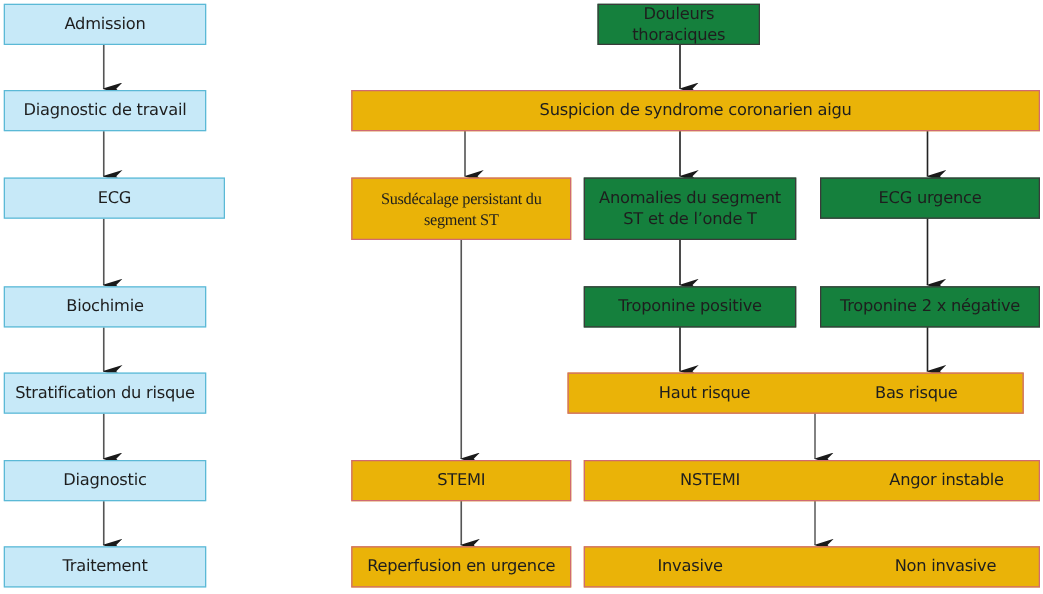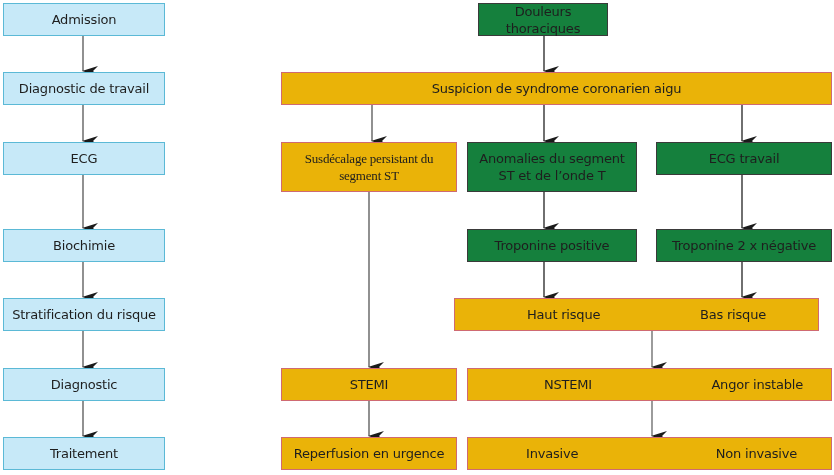--- a/index.html
+++ b/index.html
@@ -41,32 +41,32 @@
   <line x1="544" y1="261" x2="544" y2="297" stroke="#222" stroke-width="1.3" marker-end="url(#ah)"></line>
   <line x1="742" y1="261" x2="742" y2="297" stroke="#222" stroke-width="1.3" marker-end="url(#ah)"></line>
   <line x1="369" y1="191" x2="369" y2="367" stroke="#555" stroke-width="1.3" marker-end="url(#ah)"></line>
   <line x1="652" y1="330" x2="652" y2="367" stroke="#666" stroke-width="1.3" marker-end="url(#ah)"></line>
   <line x1="369" y1="400" x2="369" y2="436" stroke="#555" stroke-width="1.3" marker-end="url(#ah)"></line>
   <line x1="652" y1="400" x2="652" y2="436" stroke="#666" stroke-width="1.3" marker-end="url(#ah)"></line>
 </svg>
 
 <div class="box blue" style="left:3px;top:3px;width:162px;height:33px;">Admission</div>
 <div class="box blue" style="left:3px;top:72px;width:162px;height:33px;">Diagnostic de travail</div>
-<div class="box blue" style="left:3px;top:142px;width:162px;height:33px;">ECG</div>
+<div class="box blue" style="left:3px;top:142px;width:177px;height:33px;">ECG</div>
 <div class="box blue" style="left:3px;top:229px;width:162px;height:33px;">Biochimie</div>
 <div class="box blue" style="left:3px;top:298px;width:162px;height:33px;">Stratification du risque</div>
 <div class="box blue" style="left:3px;top:368px;width:162px;height:33px;">Diagnostic</div>
 <div class="box blue" style="left:3px;top:437px;width:162px;height:33px;">Traitement</div>
 
 <div class="box white" style="left:478px;top:3px;width:130px;height:33px;">Douleurs thoraciques</div>
 <div class="box pink" style="left:281px;top:72px;width:551px;height:33px;">Suspicion de syndrome coronarien aigu</div>
 
 <div class="box pink" style="left:281px;top:142px;width:176px;height:50px;padding:17px 10px;font-family:Liberation Serif, serif;">Susdécalage persistant du segment ST</div>
 <div class="box white" style="left:467px;top:142px;width:170px;height:50px;padding:0 8px;">Anomalies du segment ST et de l’onde T</div>
-<div class="box white" style="left:656px;top:142px;width:176px;height:33px;">ECG travail</div>
+<div class="box white" style="left:656px;top:142px;width:176px;height:33px;">ECG urgence</div>
 
 <div class="box white" style="left:467px;top:229px;width:170px;height:33px;">Troponine positive</div>
 <div class="box white" style="left:656px;top:229px;width:176px;height:33px;">Troponine 2 x négative</div>
 
 <div class="box pink split" style="left:454px;top:298px;width:365px;height:33px;padding:0 52px 0 72px;">
   <span>Haut risque</span>
   <span>Bas risque</span>
 </div>
 
 <div class="box pink" style="left:281px;top:368px;width:176px;height:33px;">STEMI</div>

